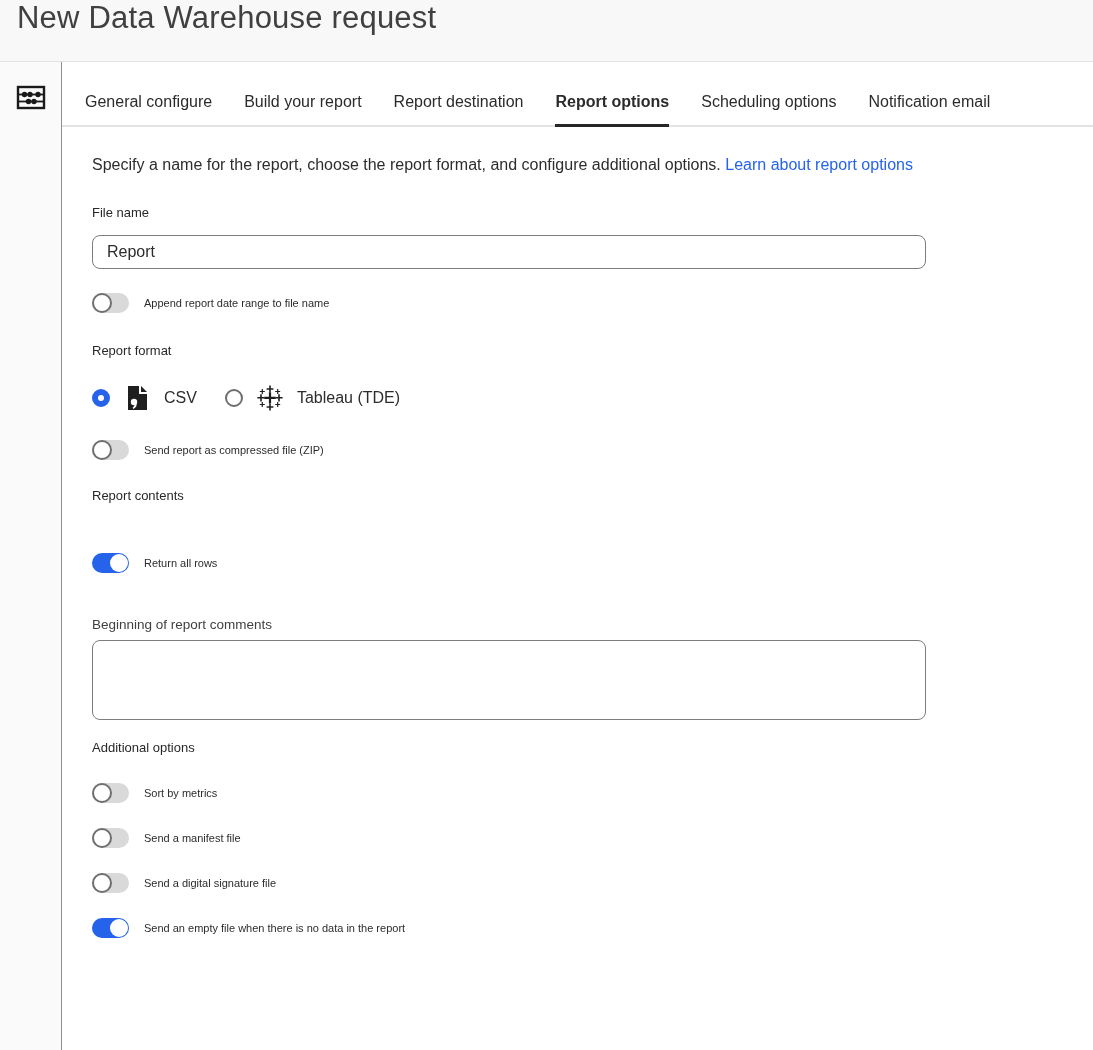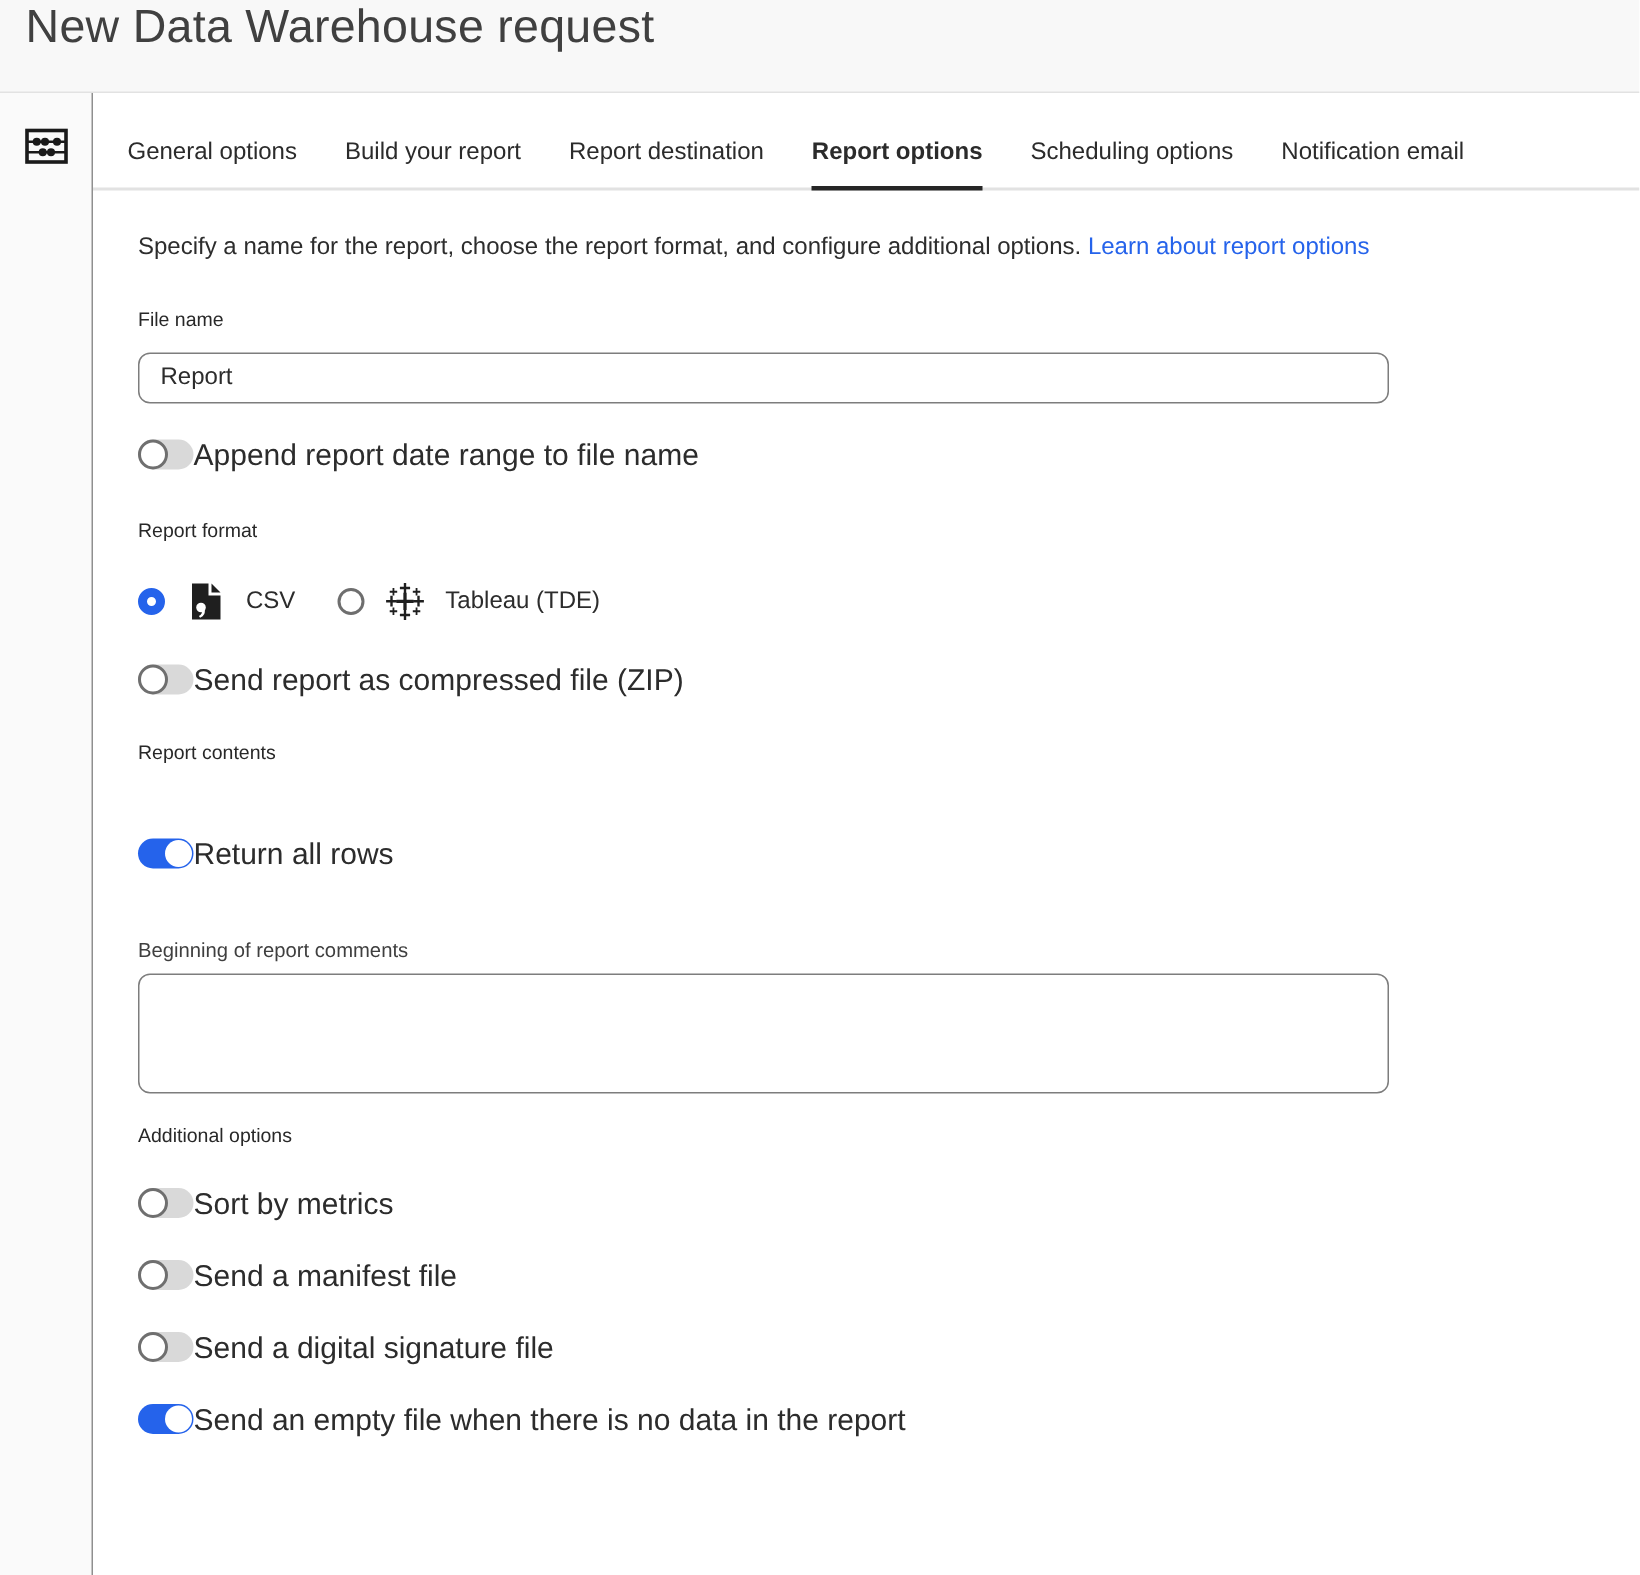--- a/index.html
+++ b/index.html
@@ -36,21 +36,21 @@
   #additional-heading { margin:20px 0 0; }
 
   .text-input { width:834px; height:34px; border:1px solid #7d7d7d; border-radius:8px;
     padding:0 14px; font-size:16px; color:#2c2c2c; background:#fff;
     font-family:inherit; display:block; }
   .comments-label { font-size:13.5px; color:#3f3f3f; margin:44px 0 8px; }
   .comments-area { width:834px; height:80px; border:1px solid #7d7d7d; border-radius:8px;
     padding:10px 14px; font-size:15px; font-family:inherit; resize:none; display:block; background:#fff; }
 
   
-  .toggle-row { display:flex; font-size:20px; cursor:pointer; }
+  .toggle-row { display:flex; align-items:center; gap:15px; font-size:11px; cursor:pointer; }
   .switch { width:37px; height:20px; border-radius:10px; background:#d9d9d9;
     position:relative; flex:0 0 auto; }
   .switch .knob { position:absolute; left:0; top:0; width:20px; height:20px;
     border-radius:50%; background:#fff; border:2px solid #6f6f6f; }
   .switch.on { background:var(--accent,#2563eb); }
   .switch.on .knob { left:auto; right:1px; top:1px; width:18px; height:18px; border:none; }
   #toggle-append { margin-top:24px; }
   #toggle-zip { margin-top:28px; }
   #toggle-return-rows { margin-top:50px; }
   #toggle-sort { margin-top:28px; }
@@ -83,21 +83,21 @@
       <circle cx="15" cy="13.5" r="2.7" fill="#1a1a1a"></circle>
       <circle cx="23" cy="13.5" r="2.7" fill="#1a1a1a"></circle>
       <circle cx="13.5" cy="20.5" r="2.7" fill="#1a1a1a"></circle>
       <circle cx="19" cy="20.5" r="2.7" fill="#1a1a1a"></circle>
     </svg>
   </div>
 
   <div class="main">
 
     <div class="tabs">
-      <div class="tab">General options</div>
+      <div class="tab">General configure</div>
       <div class="tab">Build your report</div>
       <div class="tab">Report destination</div>
       <div class="tab active">Report options</div>
       <div class="tab">Scheduling options</div>
       <div class="tab">Notification email</div>
     </div>
 
     <div class="content">
 
       <div class="intro"><span>Specify a name for the report, choose the report format, and configure additional options. </span><span class="link">Learn about report options</span></div>

